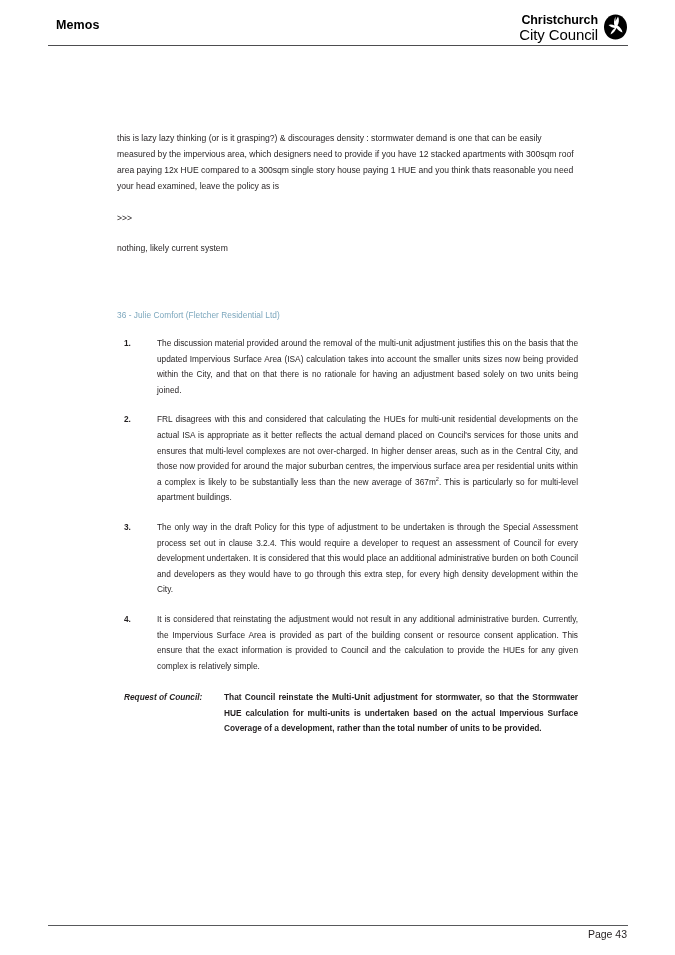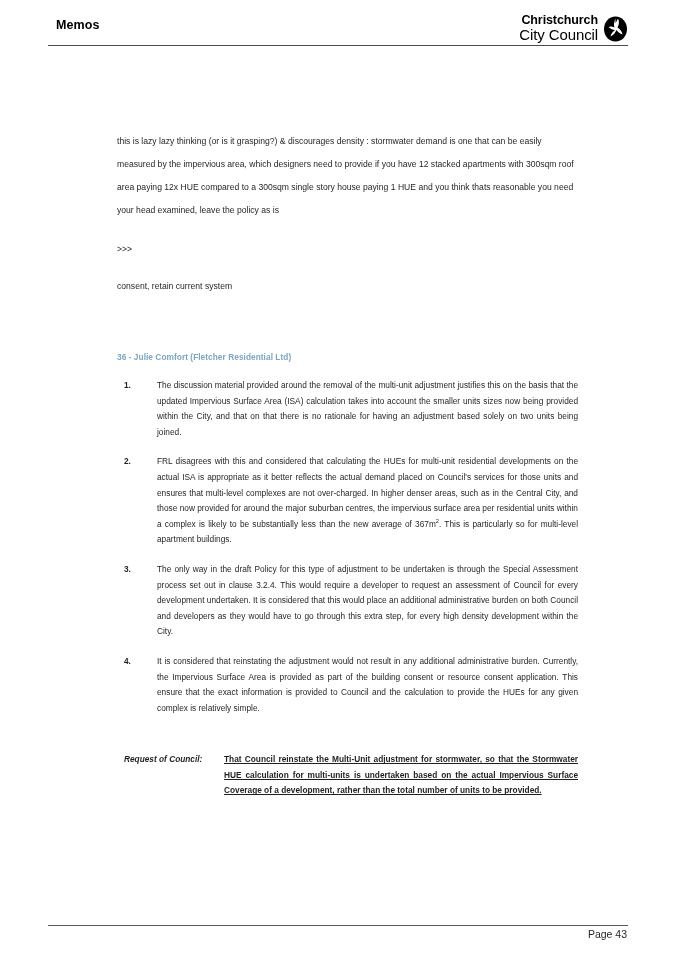--- a/index.html
+++ b/index.html
@@ -39,21 +39,21 @@
     font-size: 12.5px;
     font-weight: bold;
     letter-spacing: 0.1px;
     color: #000000;
   }
   .logo {
     position: absolute;
     right: 0px;
     top: 0px;
     display: flex;
-    align-items: flex-end;
+    align-items: flex-start;
     gap: 5px;
   }
   .logo-text {
     text-align: right;
     line-height: 1.02;
   }
   .logo-line1 {
     font-size: 12.5px;
     font-weight: bold;
     color: #000000;
@@ -84,32 +84,32 @@
   
   .content {
     position: absolute;
     left: 117px;
     top: 130px;
     width: 461px;
   }
 
   .para-free {
     font-size: 8.6px;
-    line-height: 23px;
+    line-height: 16px;
     text-align: left;
     color: #231f20;
     margin: 0;
   }
   .spacer-sm { height: 14px; }
   .spacer-md { height: 16px; }
   .spacer-lg { height: 40px; }
 
   .heading-blue {
     font-size: 8.3px;
-    font-weight: bold;
+    font-weight: normal;
     color: #7ca7bd;
     letter-spacing: 0.05px;
     margin: 0;
   }
 
   .numbered {
     position: relative;
     margin: 0 0 0 0;
     padding-left: 40px;
     font-size: 8.3px;
@@ -124,28 +124,27 @@
     left: 7px;
     top: 0;
     font-size: 8.3px;
     line-height: 15.6px;
     font-weight: bold;
     color: #231f20;
   }
 
   .request-block {
     position: relative;
-    margin-top: 36px;
+    margin-top: 16px;
     padding-left: 107px;
     font-size: 8.3px;
     line-height: 15.6px;
     text-align: justify;
     font-weight: bold;
     color: #231f20;
-    text-decoration: underline;
   }
   .request-label {
     position: absolute;
     left: 7px;
     top: 0;
     font-size: 8.3px;
     line-height: 15.6px;
     font-style: italic;
     font-weight: bold;
     white-space: nowrap;
@@ -196,21 +195,21 @@
   <div class="content">
 
     <p class="para-free">this is lazy lazy thinking (or is it grasping?) &amp; discourages density : stormwater demand is one that can be easily measured by the impervious area, which designers need to provide if you have 12 stacked apartments with 300sqm roof area paying 12x HUE compared to a 300sqm single story house paying 1 HUE and you think thats reasonable you need your head examined, leave the policy as is</p>
 
     <div class="spacer-md"></div>
 
     <p class="para-free">&gt;&gt;&gt;</p>
 
     <div class="spacer-sm"></div>
 
-    <p class="para-free">consent, retain current system</p>
+    <p class="para-free">nothing, likely current system</p>
 
     <div class="spacer-lg"></div>
     <div class="spacer-sm"></div>
 
     <p class="heading-blue">36 - Julie Comfort (Fletcher Residential Ltd)</p>
 
     <div class="spacer-md"></div>
 
     <div class="numbered">
       <span class="num-marker">1.</span>

